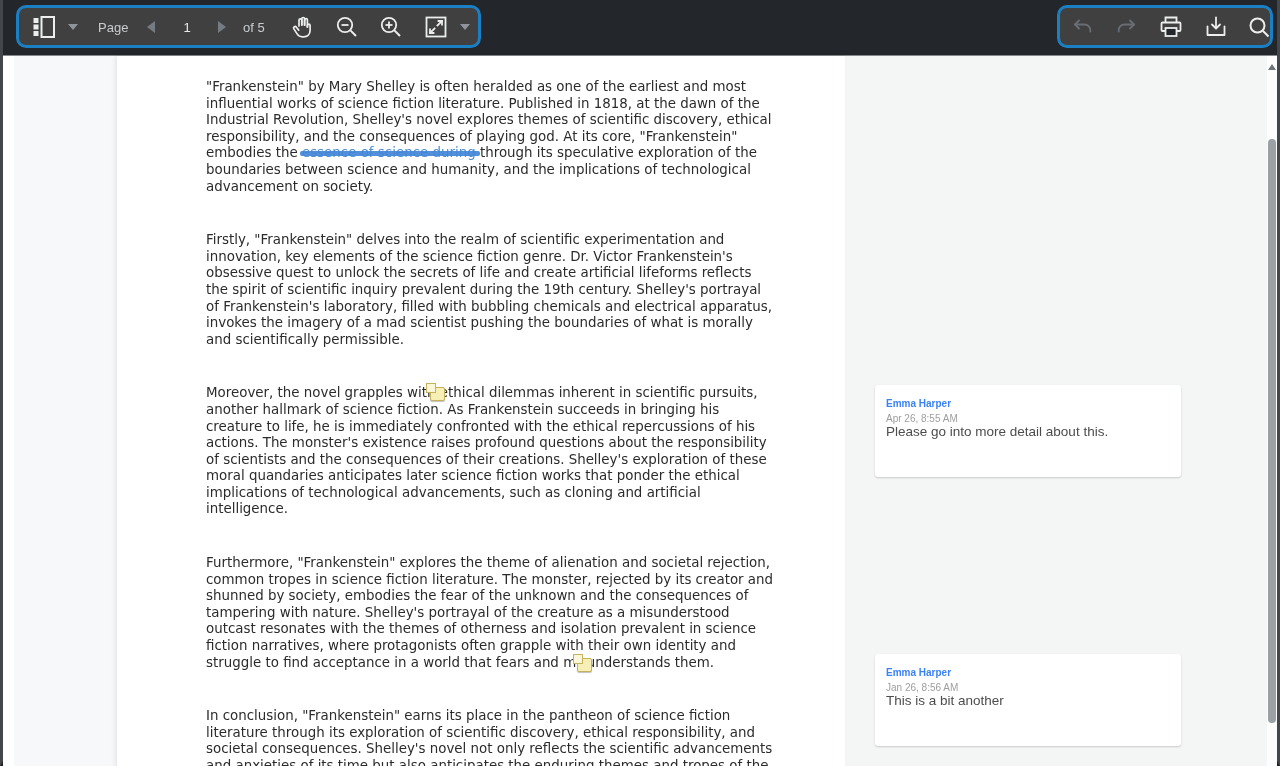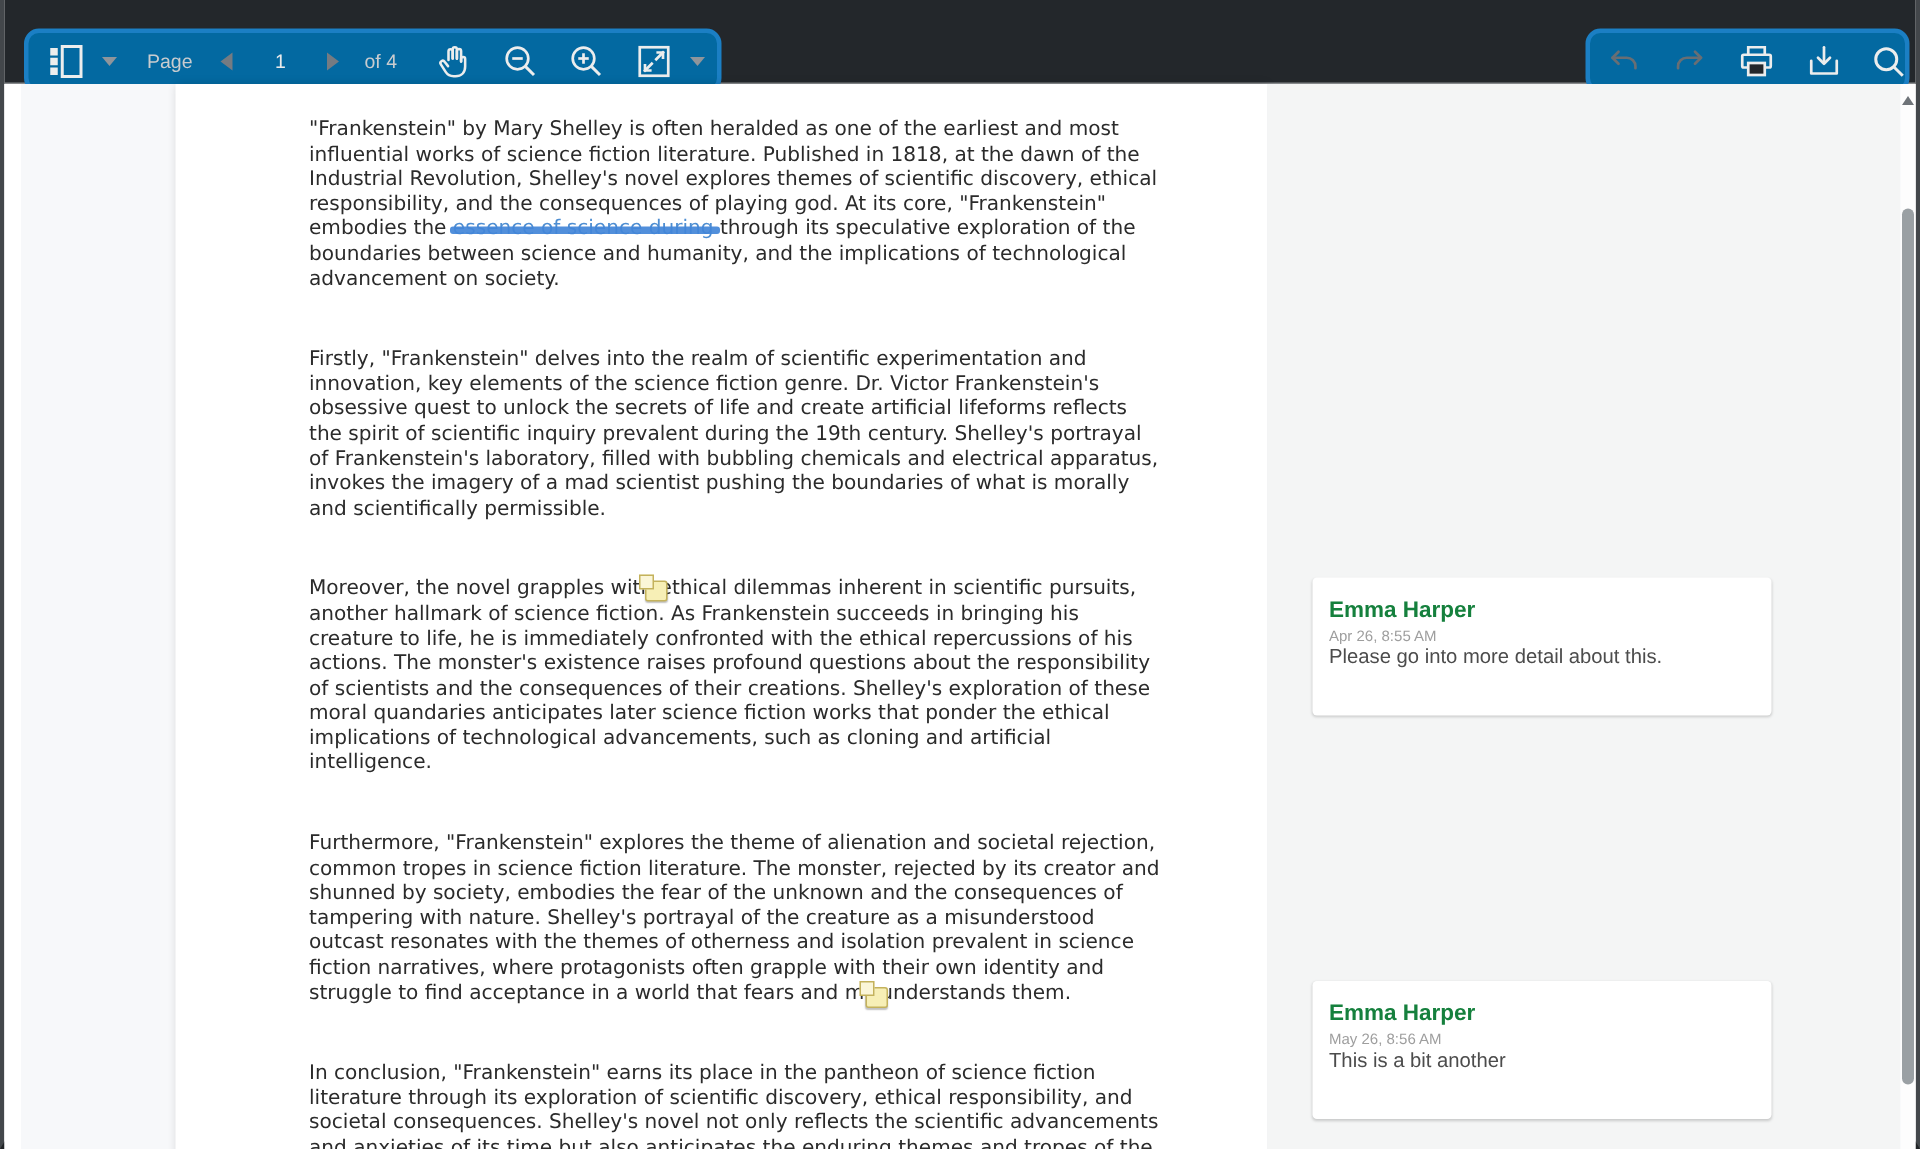--- a/index.html
+++ b/index.html
@@ -11,22 +11,22 @@
     border-left:3px solid #43474b; border-right:3px solid #43474b; border-bottom:5px solid #202326;
     display:flex; flex-direction:column;
   }
 
   
   .toolbar {
     position:relative; height:56px; flex:0 0 56px;
     background:#23272b; border-bottom:1px solid #86898c;
   }
   .tb-group {
-    position:absolute; top:19px; height:43px;
-    border:3px solid #1b7fc4; border-radius:10px; background:#0369a1;
+    position:absolute; top:5px; height:43px;
+    border:3px solid #1b7fc4; border-radius:10px; background:#404040;
   }
   .tb-left  { left:13px;  width:465px; }
   .tb-right { right:4px;  width:216px; }
   .tb-btn {
     position:absolute; top:50%; transform:translateY(-50%);
     width:34px; height:34px; background:transparent; border:none;
     display:grid; place-items:center; cursor:pointer; color:#eceded; padding:0;
   }
   .tb-btn.disabled { color:#686e74; }
   .tb-label {
@@ -78,21 +78,21 @@
   }
 
   
   .comments-panel { position:relative; flex:1; background:#f4f5f5; }
   .comment-card {
     position:absolute; left:30px; width:306px; min-height:92px;
     background:#ffffff; border-radius:3px;
     box-shadow:0 1px 2px rgba(0,0,0,0.18); padding:13px 14px 16px 11px;
     cursor:pointer;
   }
-  .comment-author { font-size:15px; font-weight:700; color:#15803d; }
+  .comment-author { font-size:10px; font-weight:700; color:#3b82f6; }
   .comment-time   { font-size:10px; color:#9e9e9e; margin-top:4px; }
   .comment-body   { font-size:13.5px; color:#4c4c4c; }
 
   
   .scrollbar { position:relative; flex:0 0 10px; background:#fdfdfd; }
   .sb-arrow-up {
     position:absolute; top:8px; left:50%; transform:translateX(-50%);
     width:0; height:0; border-left:4px solid transparent; border-right:4px solid transparent;
     border-bottom:6px solid #6f7479; cursor:pointer;
   }
@@ -115,21 +115,21 @@
           <rect x="2.5" y="4" width="5" height="5" fill="currentColor"></rect>
           <rect x="2.5" y="10.5" width="5" height="5" fill="currentColor"></rect>
           <rect x="2.5" y="17" width="5" height="5" fill="currentColor"></rect>
         </svg>
       </button>
       <span class="caret-down" style="left:49px"></span>
       <span class="tb-label" style="left:79px">Page</span>
       <span class="tri left" style="left:128px"></span>
       <span class="tb-pagenum" style="left:153px">1</span>
       <span class="tri right" style="left:199px"></span>
-      <span class="tb-label" style="left:224px">of 4</span>
+      <span class="tb-label" style="left:224px">of 5</span>
       <button class="tb-btn" style="left:267px">
         <svg width="26" height="26" viewBox="0 0 26 26" fill="none" stroke="currentColor" stroke-width="1.7" stroke-linecap="round" stroke-linejoin="round">
           <path d="M9 12V6.2a1.4 1.4 0 0 1 2.8 0V11"></path>
           <path d="M11.8 11V4.9a1.4 1.4 0 0 1 2.8 0V11"></path>
           <path d="M14.6 11.2V6a1.4 1.4 0 0 1 2.8 0v7"></path>
           <path d="M17.4 13v-1.6a1.35 1.35 0 0 1 2.7 0v4.9c0 4-2.6 6.5-6.4 6.5h-1.3c-2.5 0-4-.9-5.3-2.9l-3.2-5a1.5 1.5 0 0 1 2.5-1.7l2.3 2.9"></path>
         </svg>
       </button>
       <button class="tb-btn" style="left:311px">
         <svg width="26" height="26" viewBox="0 0 26 26" fill="none" stroke="currentColor">
@@ -239,21 +239,21 @@
     </div>
 
     <div class="comments-panel">
       <div class="comment-card" style="top:329px">
         <div class="comment-author">Emma Harper</div>
         <div class="comment-time">Apr 26, 8:55 AM</div>
         <div class="comment-body">Please go into more detail about this.</div>
       </div>
       <div class="comment-card" style="top:598px">
         <div class="comment-author">Emma Harper</div>
-        <div class="comment-time">May 26, 8:56 AM</div>
+        <div class="comment-time">Jan 26, 8:56 AM</div>
         <div class="comment-body">This is a bit another</div>
       </div>
     </div>
 
     <div class="scrollbar">
       <div class="sb-arrow-up"></div>
       <div class="sb-thumb"></div>
     </div>
   </div>
 </div>

